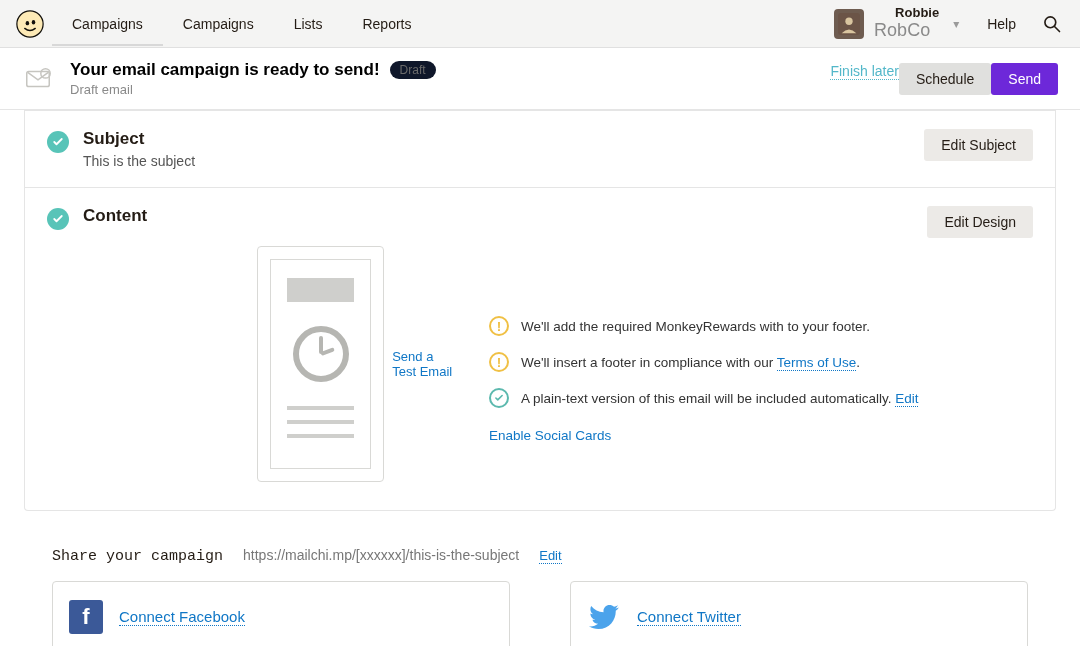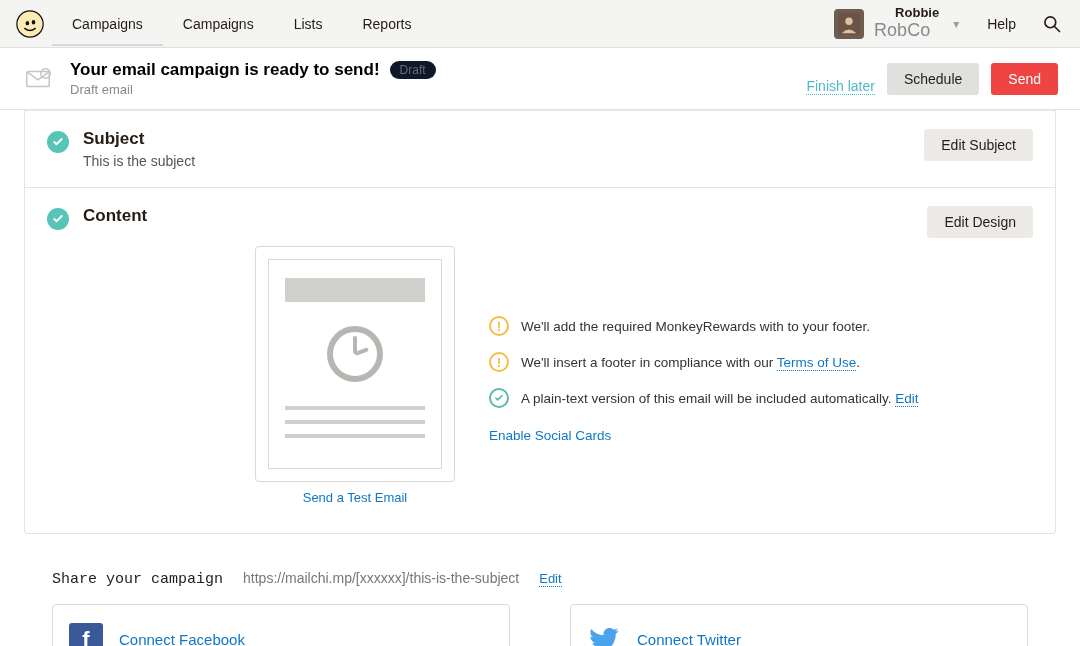--- a/index.html
+++ b/index.html
@@ -47,25 +47,25 @@
       padding: 12px 22px;
       border-bottom: 1px solid #e5e5e5;
       gap: 16px;
     }
     .mail-icon { width:32px; display:flex; align-items:center; justify-content:center; color:#b0afab;}
     .campaign-title-block { display:flex; flex-direction:column; gap:2px;}
     .title-row { display:flex; align-items:center; gap:10px;}
     .title-text { font-size:17px; font-weight:600; color:#000000;}
     .badge { background:#0f172a; color:#6a6a6a; border-radius:12px; padding:2px 10px; font-size:12px; }
     .subtext { font-size:13px; color:#8a8a8a;}
-    .action-buttons { display:flex; align-items:flex-end; gap:12px; }
+    .action-buttons { display:flex; align-items:flex-start; }
     .link-btn { color:#52b7c9; font-size:14px; border-bottom:1px dotted #52b7c9; cursor:pointer;}
     .btn { border:1px solid transparent; border-radius:3px; padding:7px 16px; font-size:14px; cursor:pointer; }
     .btn-gray { background:#e0e0de; color:#241c15; }
-    .btn-primary { background:#ef4444; color:#fff; }
+    .btn-primary { background:#6d28d9; color:#fff; }
 
     
     .main { padding: 0 24px 40px; }
     .panel {
       border: 1px solid #e5e5e5;
       border-top: none;
       border-radius: 0 0 4px 4px;
       overflow:hidden;
     }
     .section {
@@ -80,21 +80,21 @@
       flex-shrink:0; margin-top:2px;
     }
     .section-body { flex:1; }
     .section-title { font-size:17px; font-weight:600; color:#241c15; margin-bottom:4px;}
     .section-sub { font-size:14px; color:#555;}
     .section-action .btn { background:#eceae7; color:#241c15; }
     .content-row { display:flex; gap:36px; margin-top:8px; align-items:flex-start; padding-left: 210px;}
 
     .preview {
       width:196px;
-      display:flex; flex-direction:column; align-items:center; gap:8px;
+      display:flex; flex-direction:row; align-items:center; gap:8px;
     }
     .preview-card {
       width:200px; height:236px;
       border:1px solid #d9d9d6; border-radius:4px;
       padding:12px;
       display:flex; flex-direction:column;
     }
     .preview-inner {
       border:1px solid #d9d9d6;
       flex:1;

